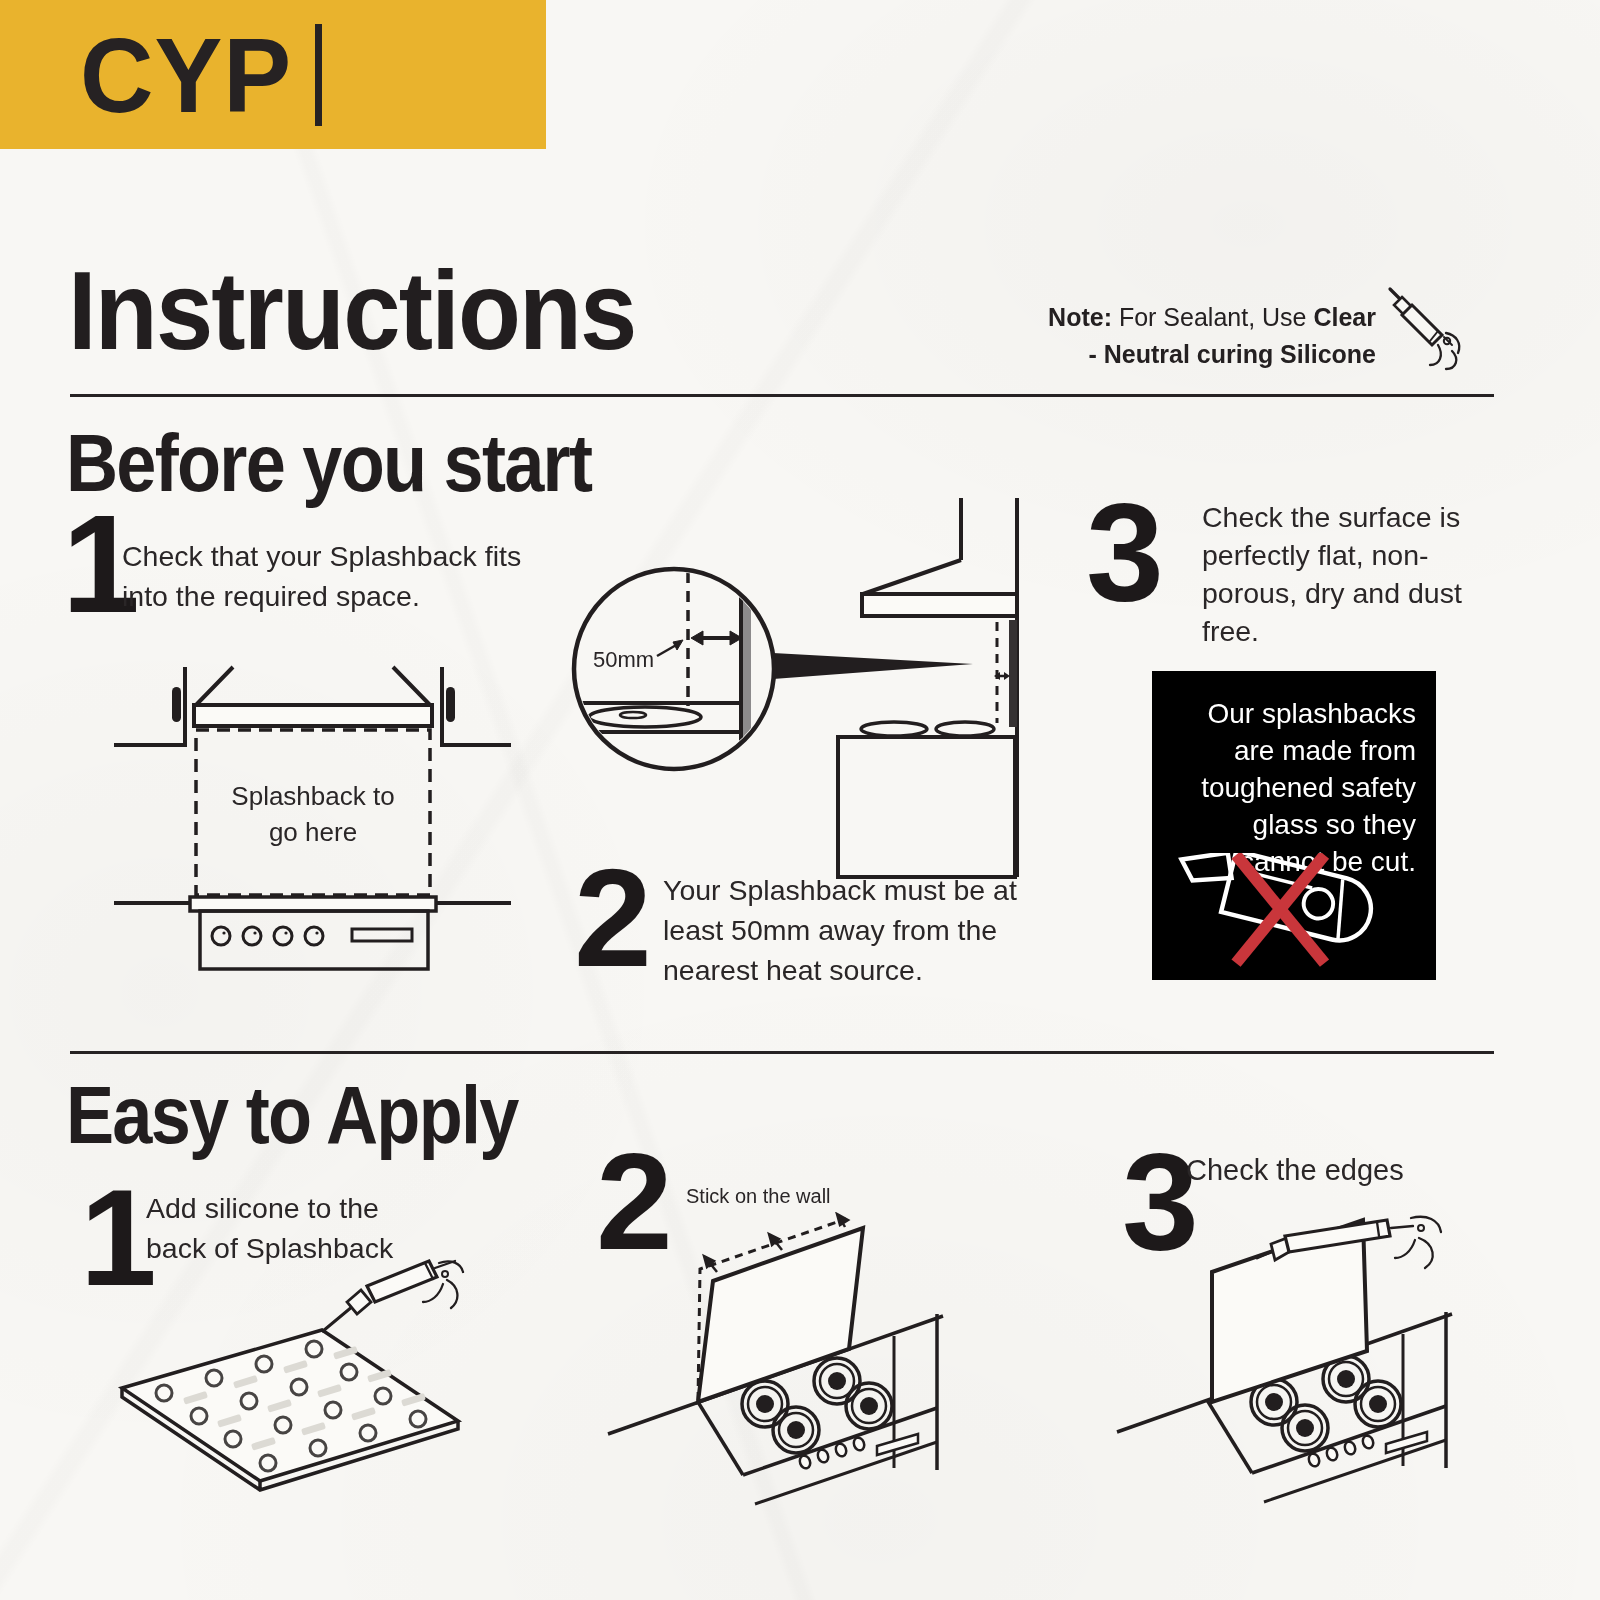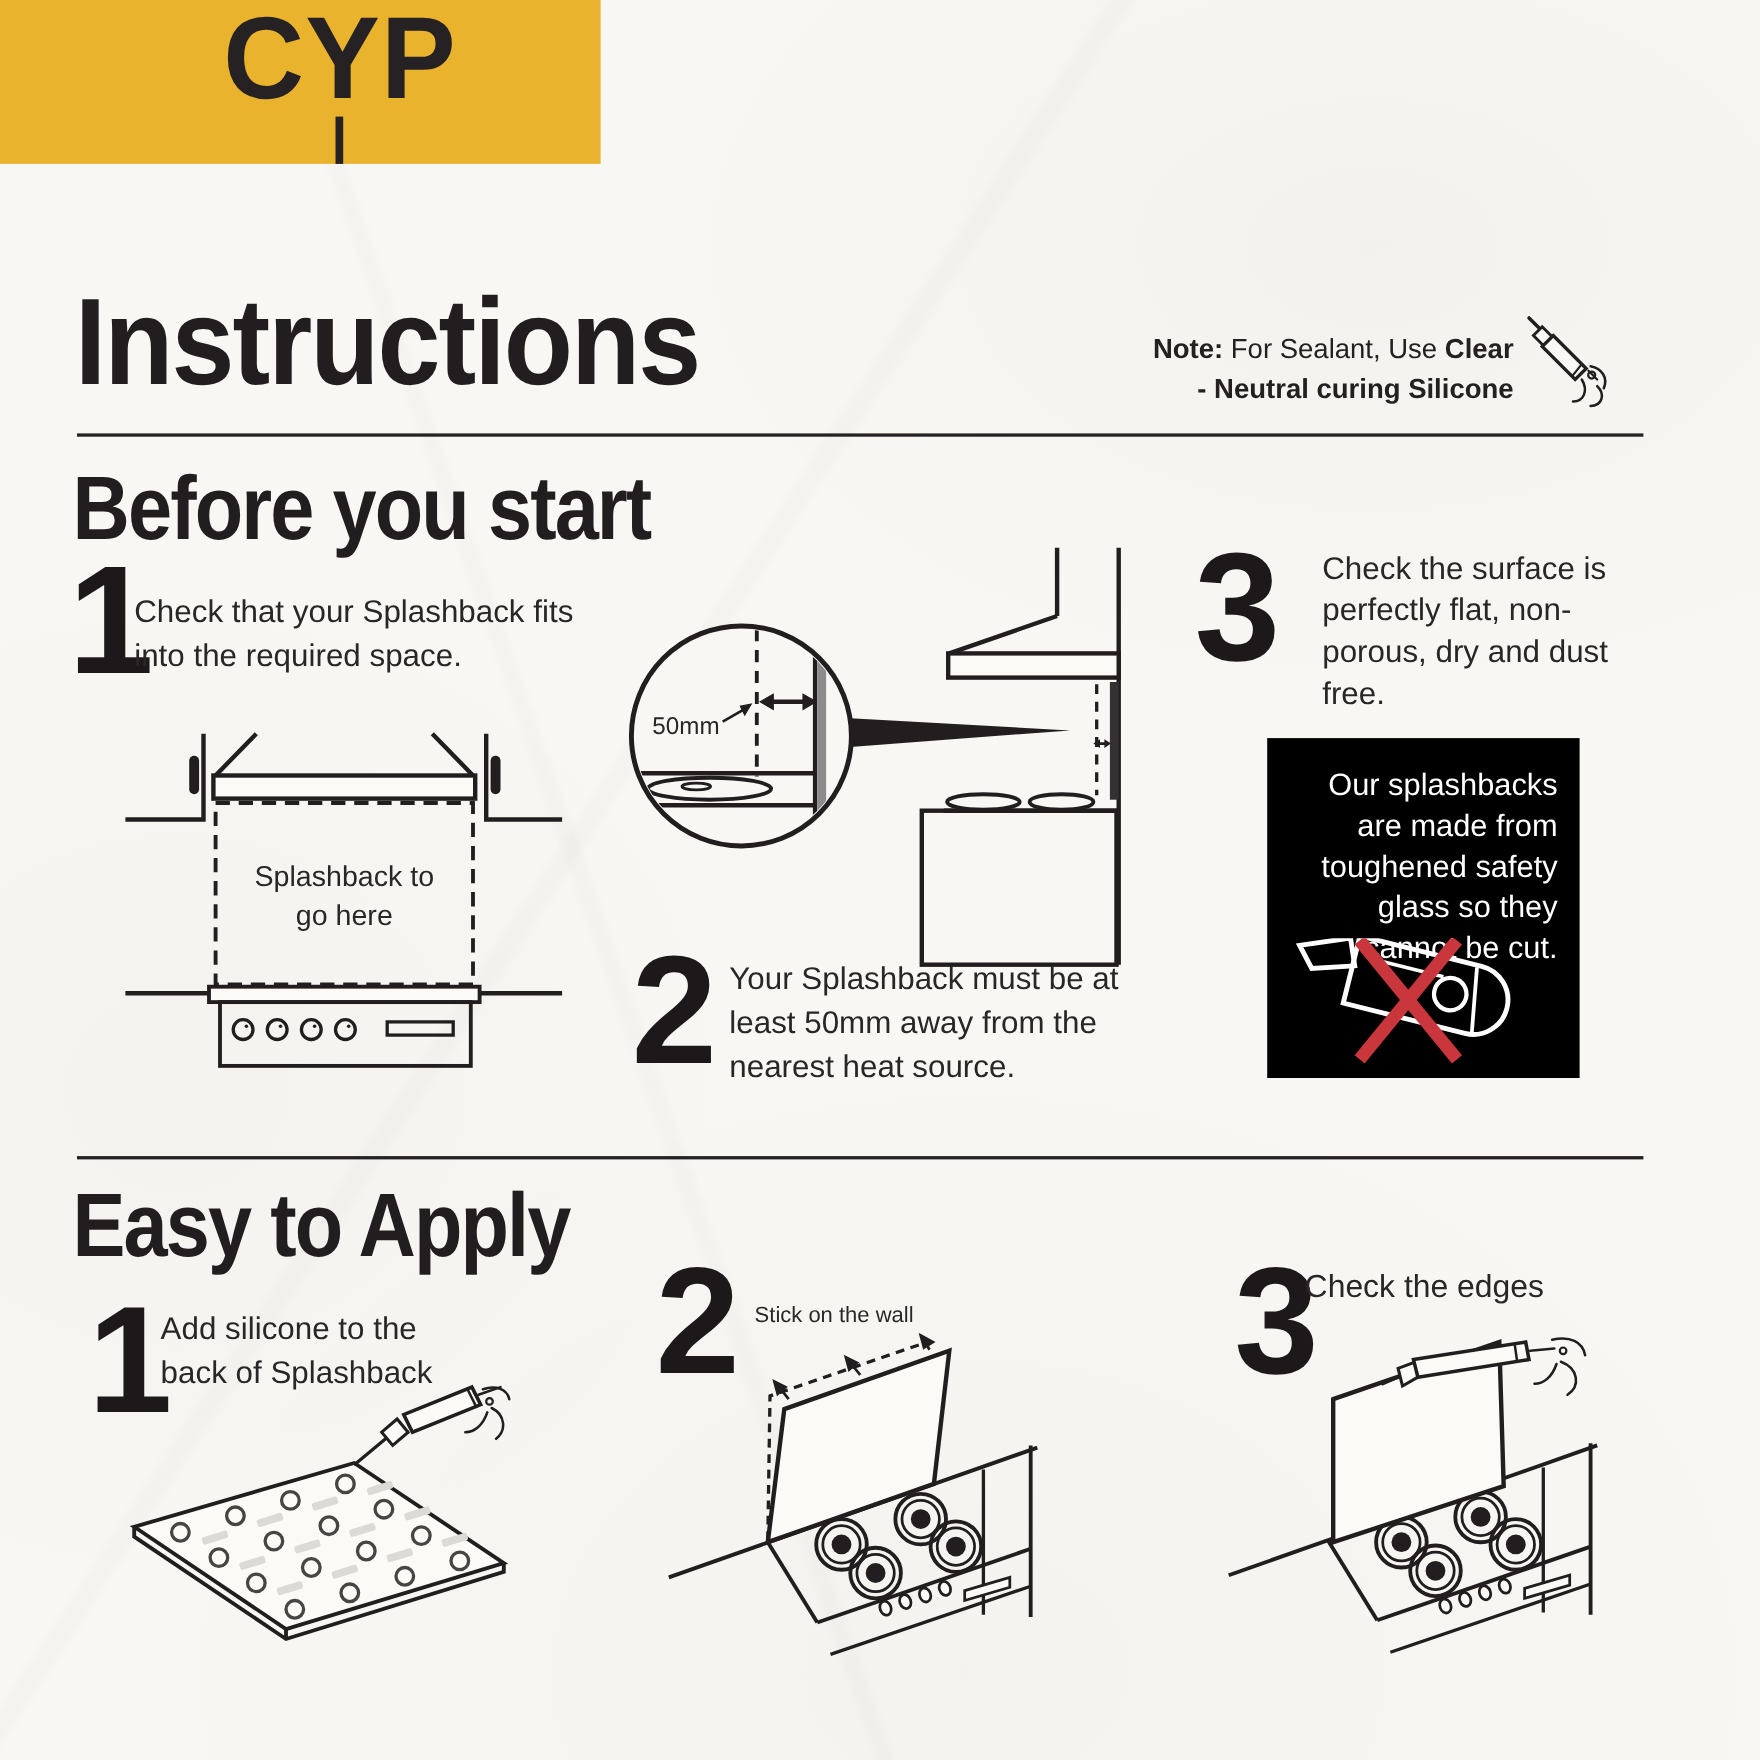--- a/index.html
+++ b/index.html
@@ -9,21 +9,21 @@
     background:
       radial-gradient(1100px 700px at 78% 14%, rgba(0,0,0,.022), transparent 60%),
       radial-gradient(900px 800px at 10% 62%, rgba(0,0,0,.018), transparent 60%),
       radial-gradient(1200px 900px at 55% 95%, rgba(0,0,0,.02), transparent 65%),
       linear-gradient(123deg, transparent 0 38%, rgba(0,0,0,.016) 38.4% 38.9%, transparent 39.3% 100%),
       linear-gradient(251deg, transparent 0 62%, rgba(0,0,0,.014) 62.4% 62.8%, transparent 63.2% 100%),
       #f8f7f4;
   }
   .abs{position:absolute;}
   .heading{font-weight:bold;letter-spacing:-2px;transform:scaleX(.88);transform-origin:left top;line-height:1;}
-  #logo-band{left:0;top:40;width:546px;height:149px;background:#E9B32D;display:flex;align-items:center;padding-left:80px;box-sizing:border-box;flex-direction:column;}
+  #logo-band{left:0;top:40;width:546px;height:149px;background:#E9B32D;display:flex;align-items:center;padding-left:80px;box-sizing:border-box;}
   #logo-abbr{font-size:106px;font-weight:bold;color:#262223;line-height:1;letter-spacing:1px;transform:scaleX(.96);transform-origin:left center;}
   #logo-divider{width:7px;height:102px;background:#262223;margin-left:14px;margin-right:24px;}
   #logo-tagline{display:flex;flex-direction:column;font-size:22px;letter-spacing:9px;line-height:31px;color:#262223;}
   #page-title{left:68px;top:255px;font-size:112px;font-weight:bold;letter-spacing:-2px;transform:scaleX(.92);transform-origin:left top;line-height:1;}
   #note-block{right:224px;top:299px;text-align:right;font-size:25px;line-height:37px;color:#242021;}
   #note-block b{font-weight:bold;}
   #divider-1{left:70px;top:394px;width:1424px;height:3px;background:#262223;}
   #divider-2{left:70px;top:1051px;width:1424px;height:3px;background:#262223;}
   #before-heading{left:66px;top:422px;font-size:82px;}
   #apply-heading{left:66px;top:1074px;font-size:82px;}

